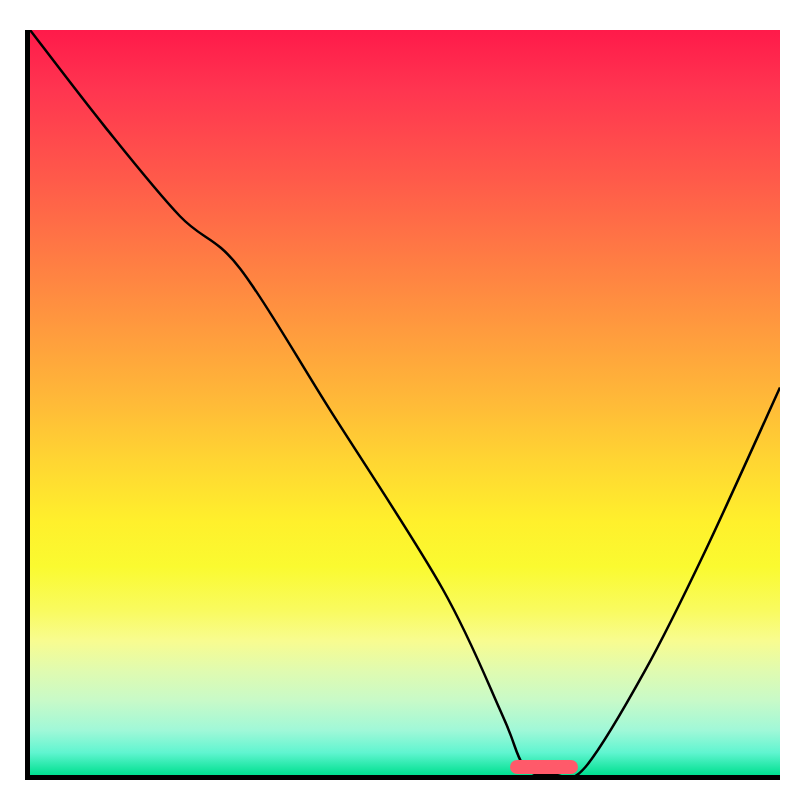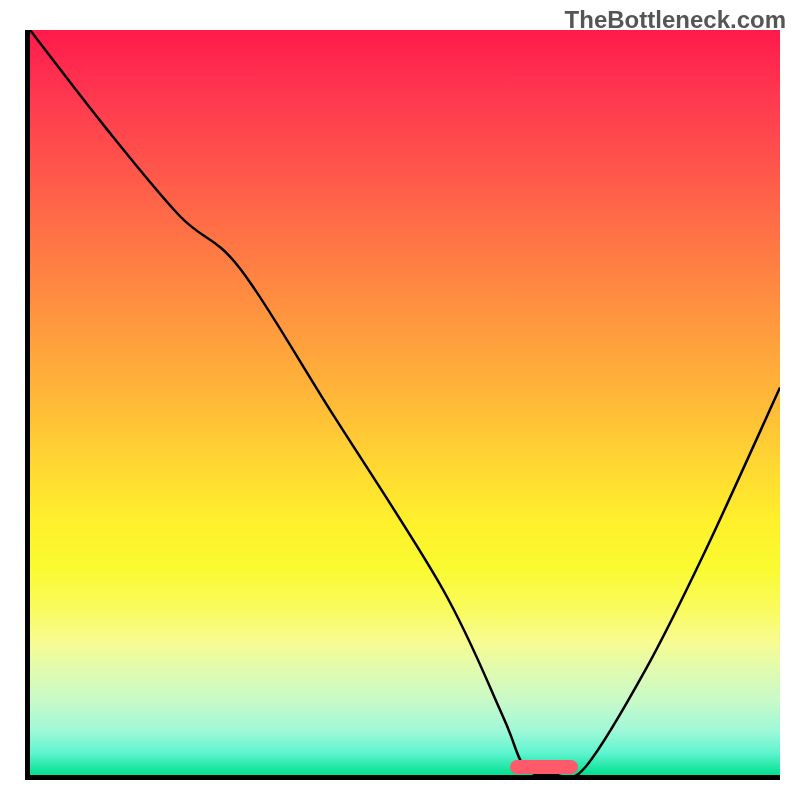--- a/index.html
+++ b/index.html
@@ -69,21 +69,20 @@
     position: absolute;
     height: 14px;
     border-radius: 7px;
     background: #ff5a6a;
   }
 </style>
 </head>
 <body>
 
 <div class="container">
-  <div class="watermark">TheBottleneck.com</div>
 
   <div class="plot-area">
     <div class="gradient-bg"></div>
     <svg class="curve" id="curve-svg" viewBox="0 0 750 745" preserveAspectRatio="none">
         <path d="M 0 0 C 12.5 16.14166666666667, 50 65.80833333333335, 75 96.85000000000002 C 100 127.8916666666667, 127.5 162.65833333333333, 150 186.25 C 172.5 209.84166666666667, 185.00000000000003 206.11666666666665, 210.00000000000003 238.39999999999998 C 235.00000000000003 270.6833333333333, 266.25 326.55833333333334, 300 379.95 C 333.75 433.34166666666664, 383.75000000000006 507.8416666666667, 412.50000000000006 558.75 C 441.25000000000006 609.6583333333333, 458.75 655.6, 472.5 685.4 C 486.25 715.1999999999999, 486.25 727.6166666666666, 495 737.55 C 503.75 747.4833333333333, 515 745, 525 745 C 535 745, 540 754.9333333333333, 555 737.55 C 570 720.1666666666666, 595 676.7083333333334, 615 640.7 C 635 604.6916666666667, 652.5 568.6833333333334, 675 521.5 C 697.5 474.31666666666666, 737.5 384.91666666666663, 750 357.59999999999997" fill="none" stroke="#000" stroke-width="2.5"></path>
       </svg>
     <div class="marker" id="marker" style="left: 480px; width: 67.5px; bottom: 1px; background: rgb(255, 90, 106);"></div>
   </div>
 </div>
 

